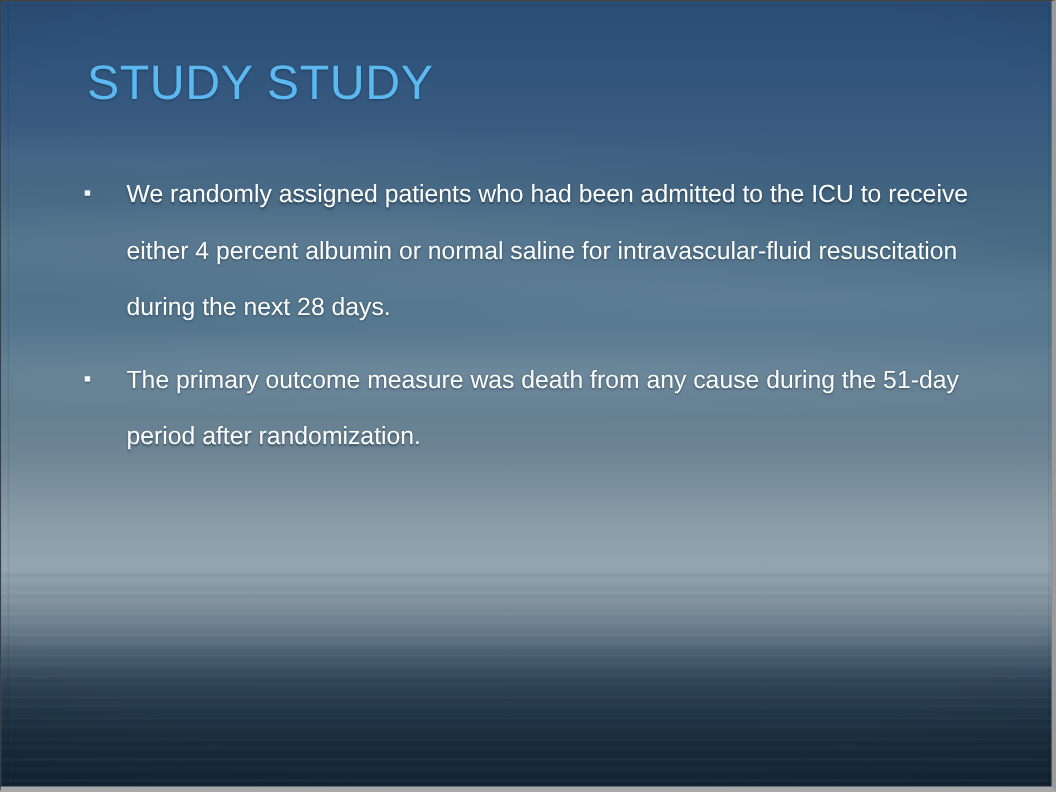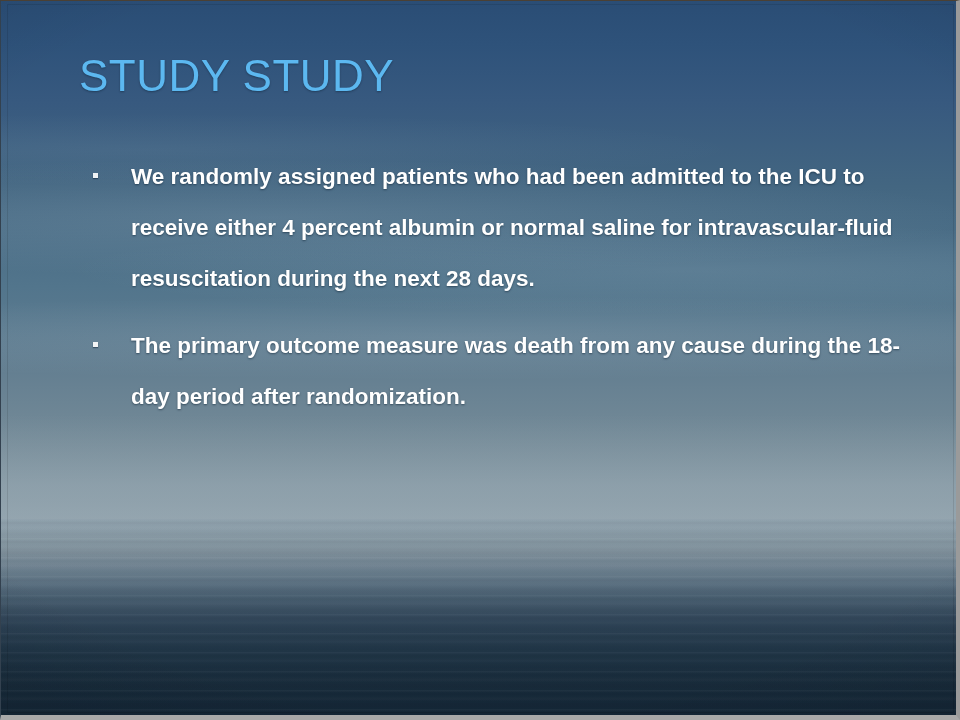--- a/index.html
+++ b/index.html
@@ -130,27 +130,26 @@
     letter-spacing: 0.5px;
     font-weight: normal;
     color: #5cb8f0;
     text-shadow: 0 1px 2px rgba(10,30,50,0.45);
     margin: 0;
     white-space: nowrap;
   }
 
   .body-list {
     position: absolute;
-    left: 88px;
+    left: 72px;
     top: 150px;
     width: 820px;
     margin: 0;
     padding: 0;
     list-style: none;
-    font-weight: bold;
   }
 
   .bullet-item {
     position: relative;
     display: block;
     padding-left: 42px;
     margin-bottom: 16px;
     color: #ffffff;
     font-size: 22.5px;
     line-height: 51px;
@@ -195,19 +194,19 @@
     <ul class="body-list">
 
       <li class="bullet-item">
         <span class="bullet-marker"></span>
         <span class="bullet-text">We randomly assigned patients who had been admitted to the ICU to receive either 4 percent albumin or normal saline for intravascular-fluid resuscitation during the next 28 days.</span>
       </li>
 
 
       <li class="bullet-item">
         <span class="bullet-marker"></span>
-        <span class="bullet-text">The primary outcome measure was death from any cause during the 18-day period after randomization.</span>
+        <span class="bullet-text">The primary outcome measure was death from any cause during the 51-day period after randomization.</span>
       </li>
 
     </ul>
 
   </div>
 </div>
 
 </body></html>

